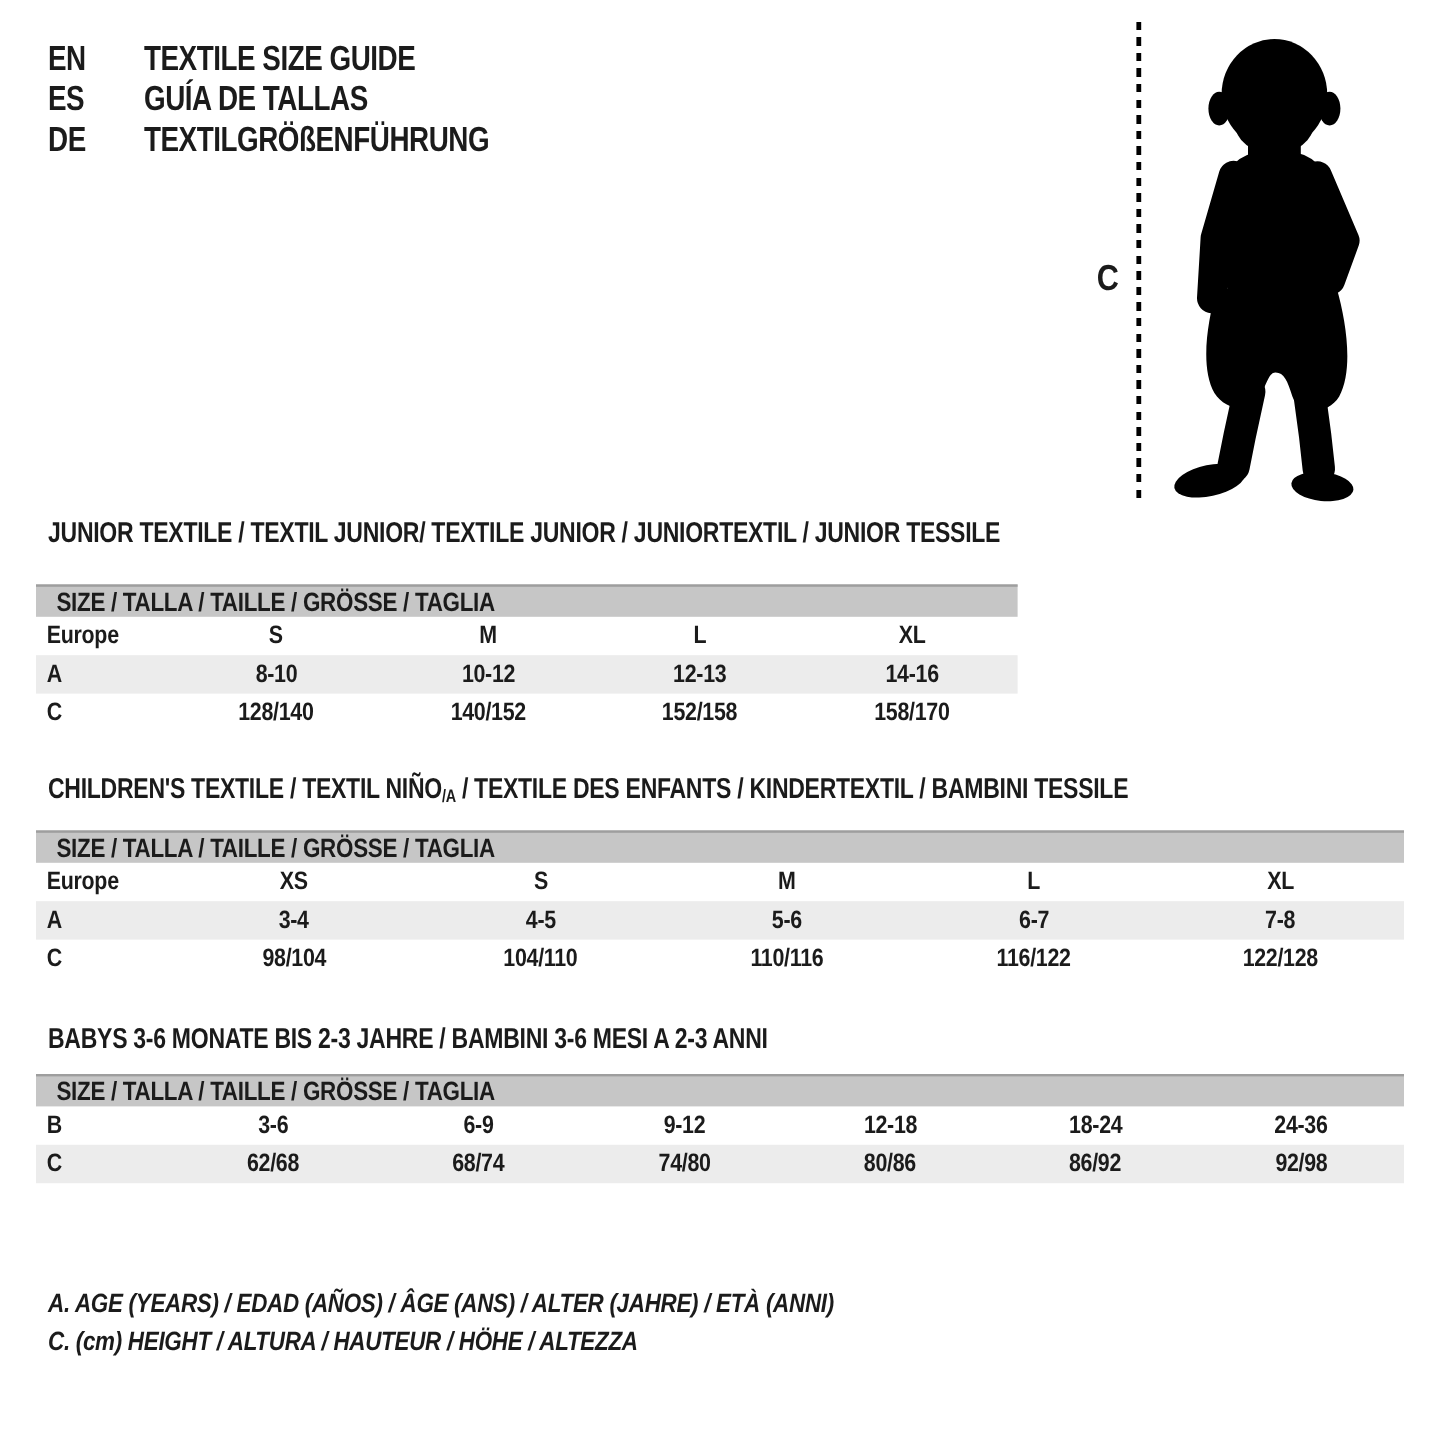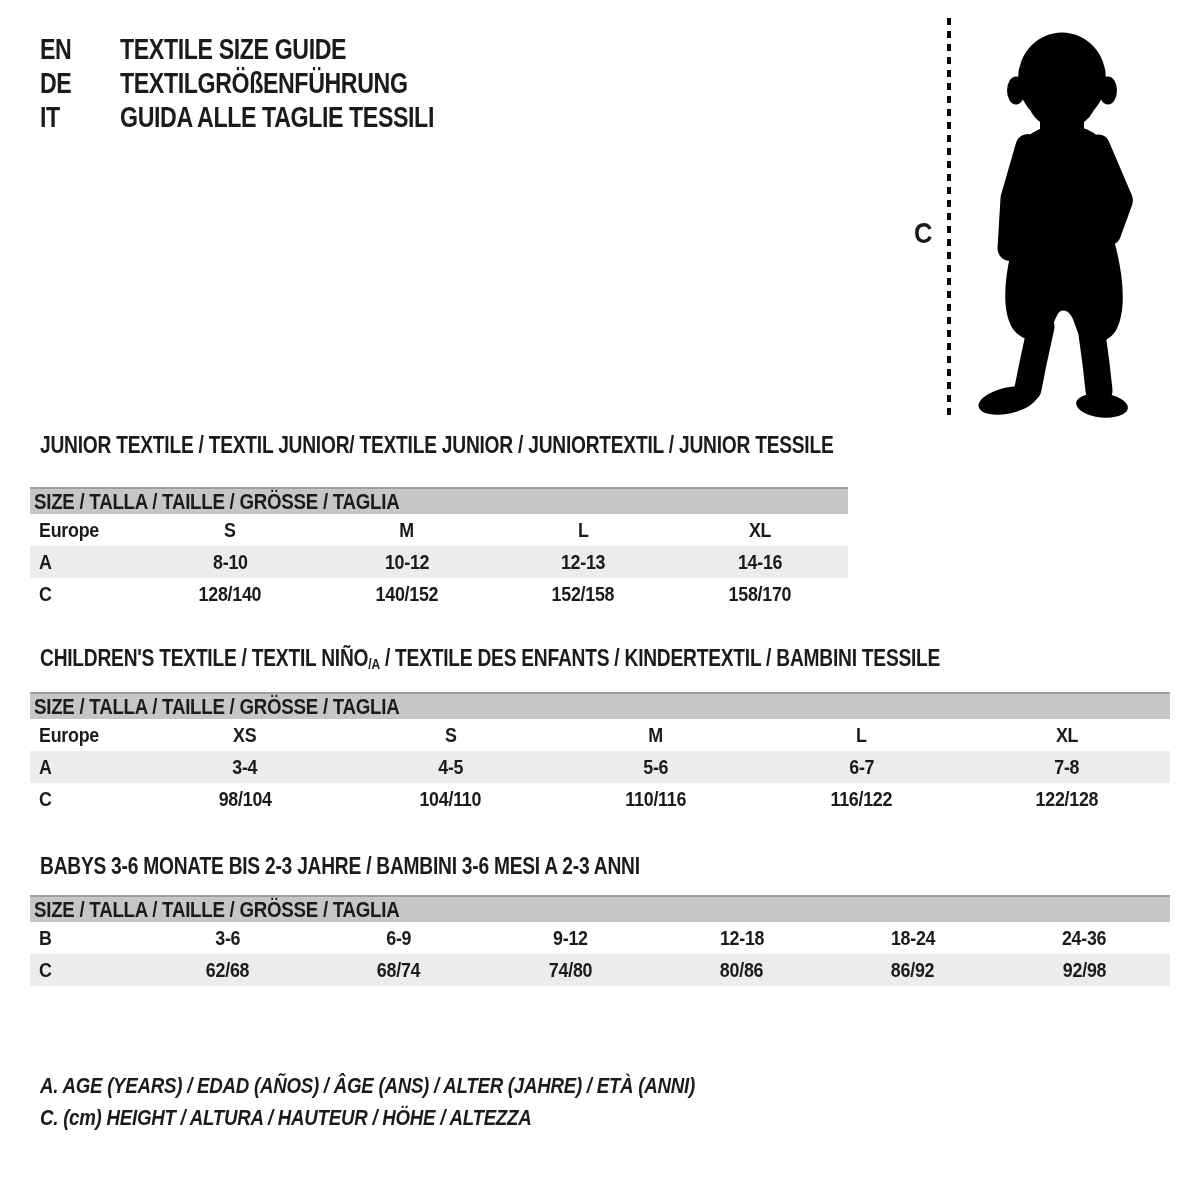--- a/index.html
+++ b/index.html
@@ -44,21 +44,21 @@
   .section-babies{top:849px;width:1140px;}
   .section-title{margin:0;padding-left:10px;font-size:24px;font-weight:700;letter-spacing:-0.3px;}
   .title-line{height:33px;line-height:33px;white-space:nowrap;}
   .sub-part{font-size:15px;vertical-align:-3px;}
   .section-junior .size-table{margin-top:26px;}
   .section-children .size-table{margin-top:18px;}
   .section-babies .size-table{margin-top:13px;}
 
   .size-header-bar{
     height:27px;background:var(--bar);border-top:2px solid var(--bar-edge);
-    box-sizing:border-box;display:flex;align-items:center;padding-left:4px;
+    box-sizing:border-box;display:flex;align-items:center;padding-left:17px;
     font-size:22px;font-weight:700;letter-spacing:-0.3px;
   }
   .size-row{display:flex;align-items:center;height:32px;font-size:21px;font-weight:700;letter-spacing:-0.3px;}
   .size-row.shaded{background:var(--shade);}
   .row-label{width:112px;padding-left:9px;box-sizing:border-box;}
   .size-cell{flex:1;text-align:center;}
 
   
   .legend{position:absolute;left:40px;top:1070px;font-style:italic;}
   .legend-line{height:32px;line-height:32px;font-size:22px;font-weight:700;letter-spacing:-0.3px;}
@@ -67,26 +67,26 @@
 <body>
 
 <div class="page">
 
   <div class="lang-block">
     <div class="lang-row">
       <span class="lang-code cond cx80">EN</span>
       <span class="lang-label cond cx80">TEXTILE SIZE GUIDE</span>
     </div>
     <div class="lang-row">
+      <span class="lang-code cond cx80">ES</span>
+      <span class="lang-label cond cx80">GUÍA DE TALLAS</span>
+    </div>
+    <div class="lang-row">
       <span class="lang-code cond cx80">DE</span>
       <span class="lang-label cond cx80">TEXTILGRÖßENFÜHRUNG</span>
-    </div>
-    <div class="lang-row">
-      <span class="lang-code cond cx80">IT</span>
-      <span class="lang-label cond cx80">GUIDA ALLE TAGLIE TESSILI</span>
     </div>
   </div>
 
   <div class="figure-block">
     <div class="dashed-line"></div>
     <div class="measure-label cond cx85">C</div>
     <svg class="baby" viewBox="0 0 200 395" aria-hidden="true">
       <g fill="currentColor" stroke="none">
         <ellipse cx="92" cy="50" rx="44" ry="46"></ellipse>
         <ellipse cx="46" cy="62" rx="9" ry="14"></ellipse>

